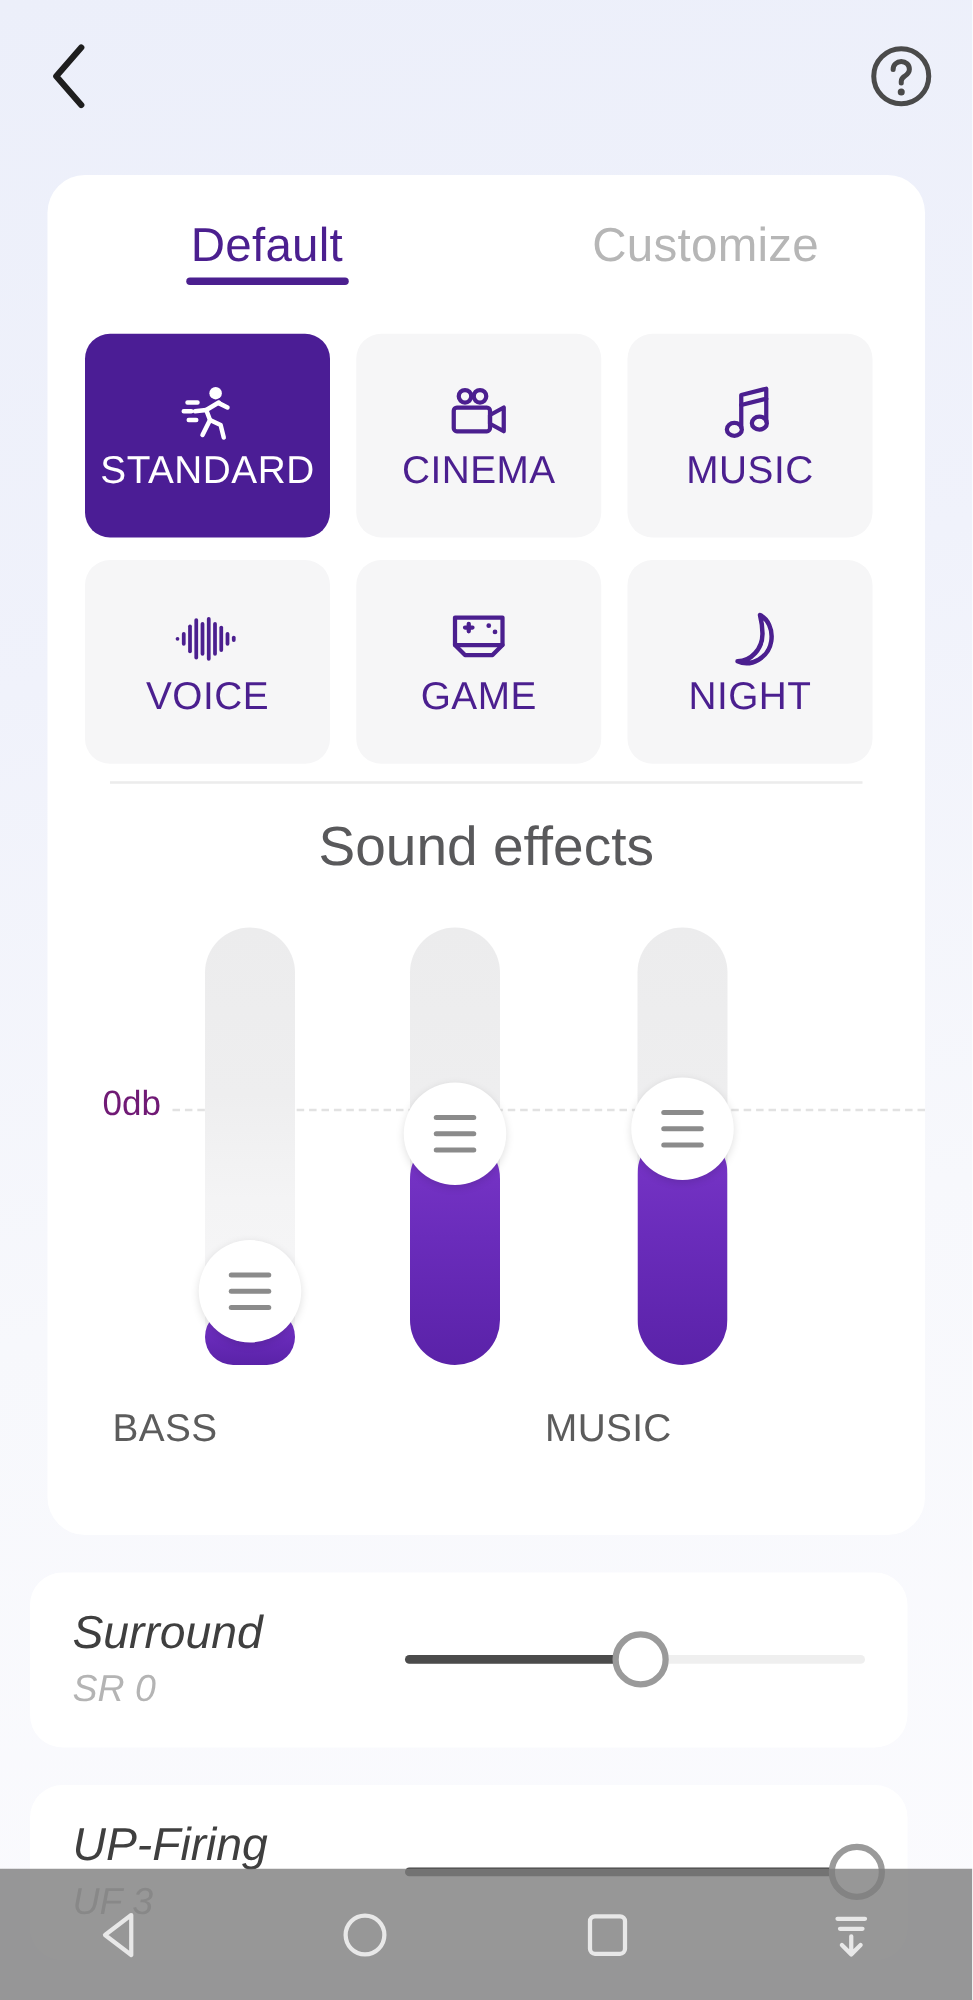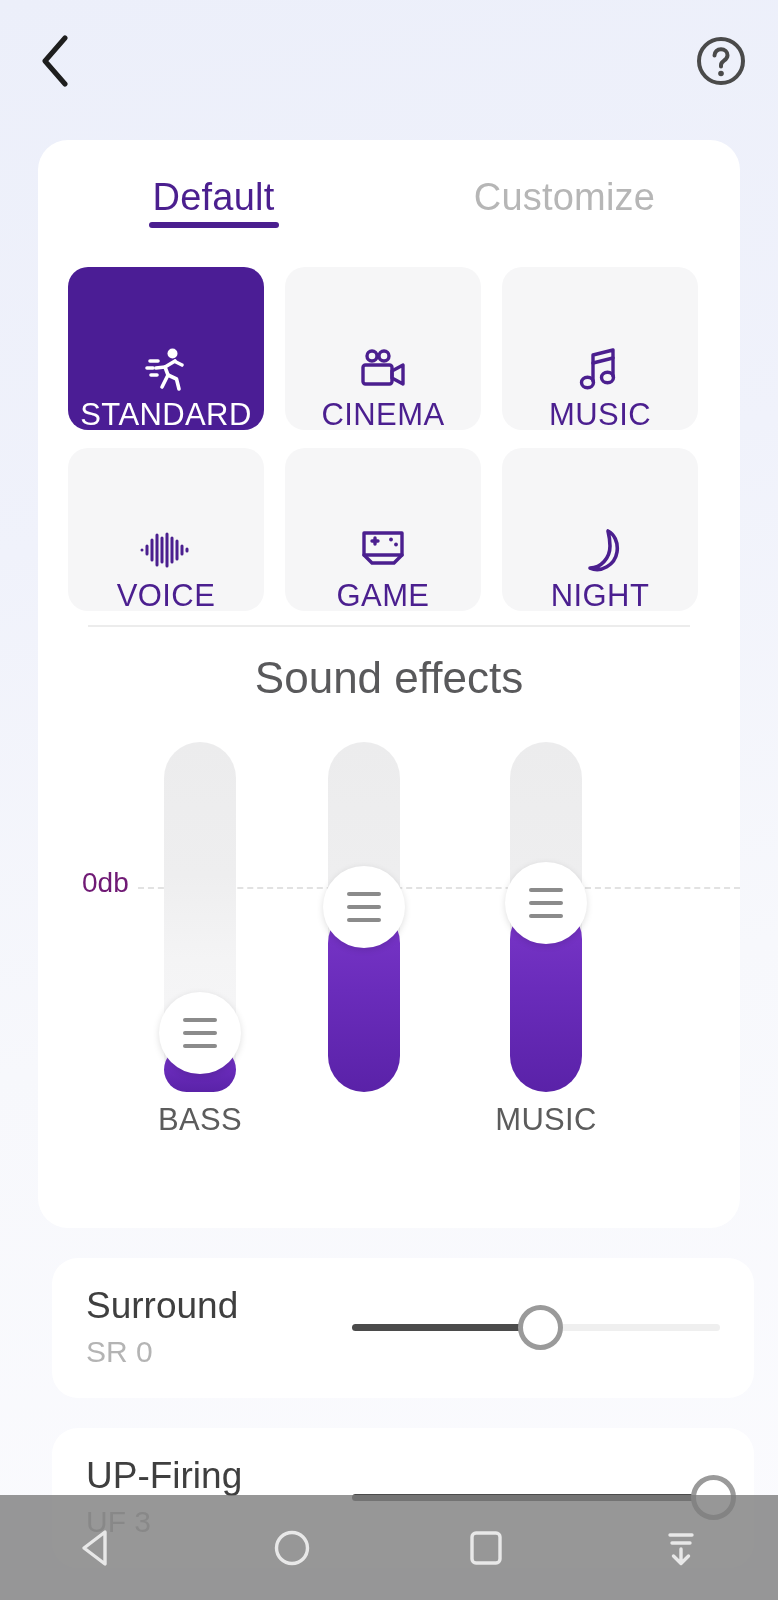--- a/index.html
+++ b/index.html
@@ -90,21 +90,21 @@
     grid-template-rows: 163px 163px;
     column-gap: 21px;
     row-gap: 18px;
   }
   .preset {
     border-radius: 20px;
     background: #f6f6f7;
     display: flex;
     flex-direction: column;
     align-items: center;
-    justify-content: flex-end;
+    justify-content: center;
     cursor: pointer;
     color: #4b1f8f;
   }
   .preset.selected {
     background: #4b1d95;
     color: #ffffff;
   }
   .preset-icon {
     height: 48px;
     display: flex; align-items: center; justify-content: center;
@@ -189,36 +189,37 @@
     cursor: grab;
   }
   .eq-thumb i {
     display: block;
     width: 34px; height: 4px;
     border-radius: 2px;
     background: #8b8b8b;
   }
   .eq-label {
     position: absolute;
-    top: 360px;
+    top: 383px;
     width: 220px;
     margin-left: -74px;
-    text-align: center;
+    text-align: left;
     font-size: 31px;
     color: #5c5c5c;
     letter-spacing: 0.3px;
   }
 
   
   .option-card {
     position: absolute;
-    left: 52px;
+    left: 24px;
     width: 702px;
     background: #ffffff;
     border-radius: 26px;
+    font-style: italic;
   }
   .opt-text {
     position: absolute;
     left: 34px; top: 28px;
   }
   .opt-title {
     font-size: 37px;
     color: #3f3f3f;
     line-height: 1.1;
   }

